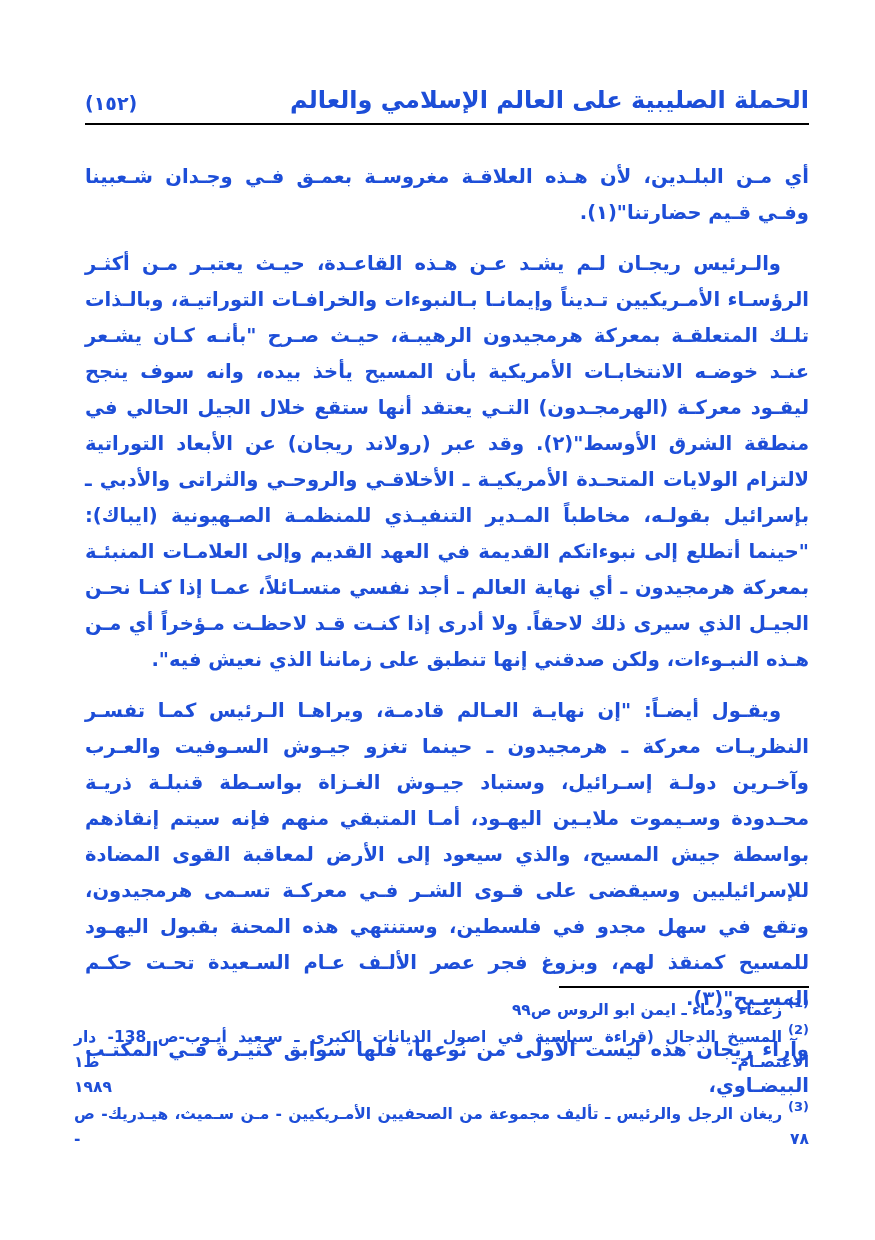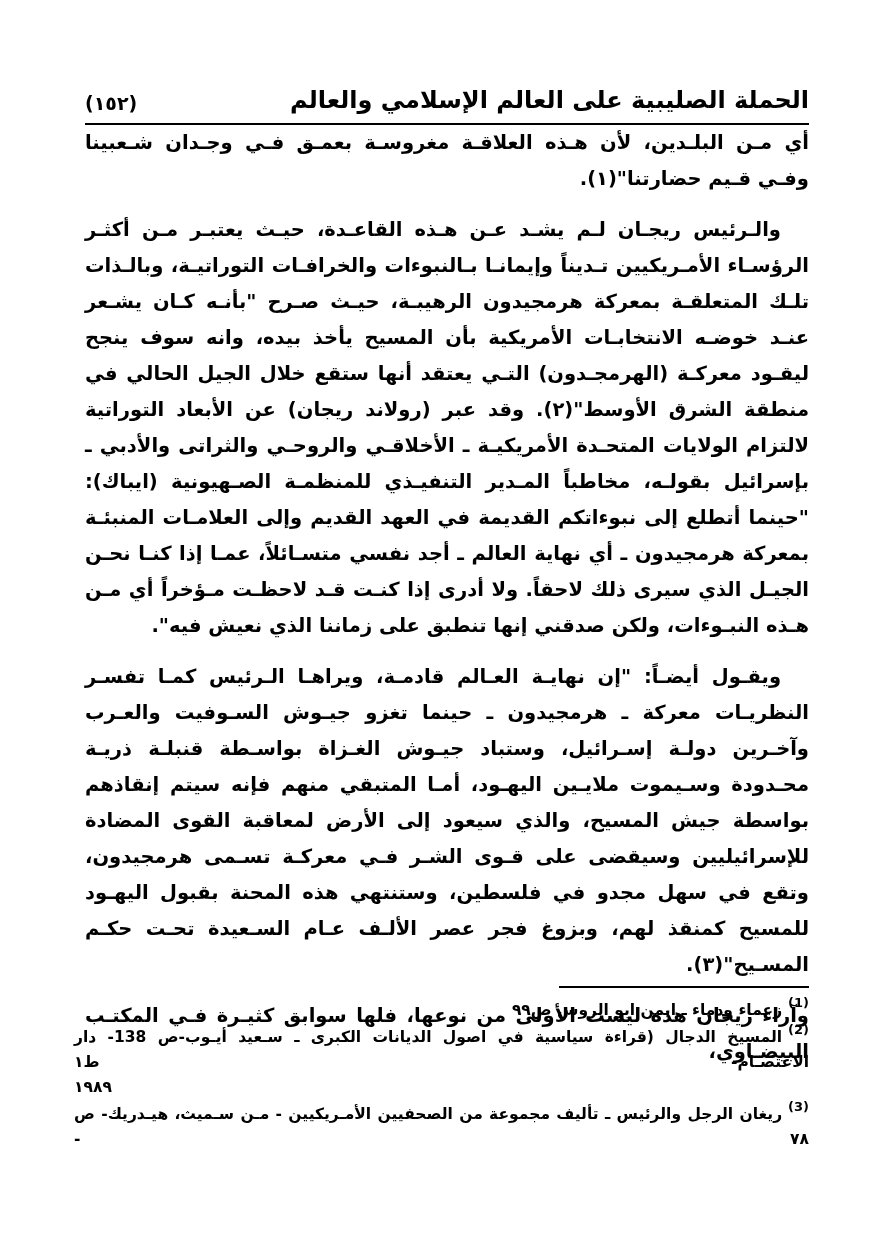--- a/index.html
+++ b/index.html
@@ -1,35 +1,35 @@
 <!DOCTYPE html>
 <html lang="ar"><head>
 <meta charset="utf-8">
 <style>
   html,body{margin:0;padding:0;background:#ffffff;}
   .page{
     position:relative;
     width:875px;height:1240px;
-    background:#ffffff;color:#000000;
+    background:#ffffff;color:#1d4ed8;
     font-family:"DejaVu Sans",sans-serif;
     overflow:hidden;
     box-sizing:border-box;
   }
   .content{position:absolute;left:85px;right:66px;top:86px;}
   
   .hdr{
     display:flex;flex-direction:row;justify-content:space-between;align-items:flex-end;
     direction:ltr;
     border-bottom:2.5px solid #000;
     padding-bottom:9px;
   }
   .hdr .pagenum{font-size:19px;font-weight:700;letter-spacing:1px;}
   .hdr .title{font-size:24px;font-weight:700;direction:rtl;}
   
-  .bodytext{direction:rtl;}
+  .bodytext{margin-top:34px;direction:rtl;}
   .bodytext p{
     margin:0 0 15px 0;
     font-size:19.5px;font-weight:700;
     line-height:36px;
     text-align:justify;
     text-align-last:right;
   }
   .bodytext p.indent{text-indent:28px;}
   
   .footnotes{position:absolute;left:74px;right:66px;top:986px;direction:rtl;}

